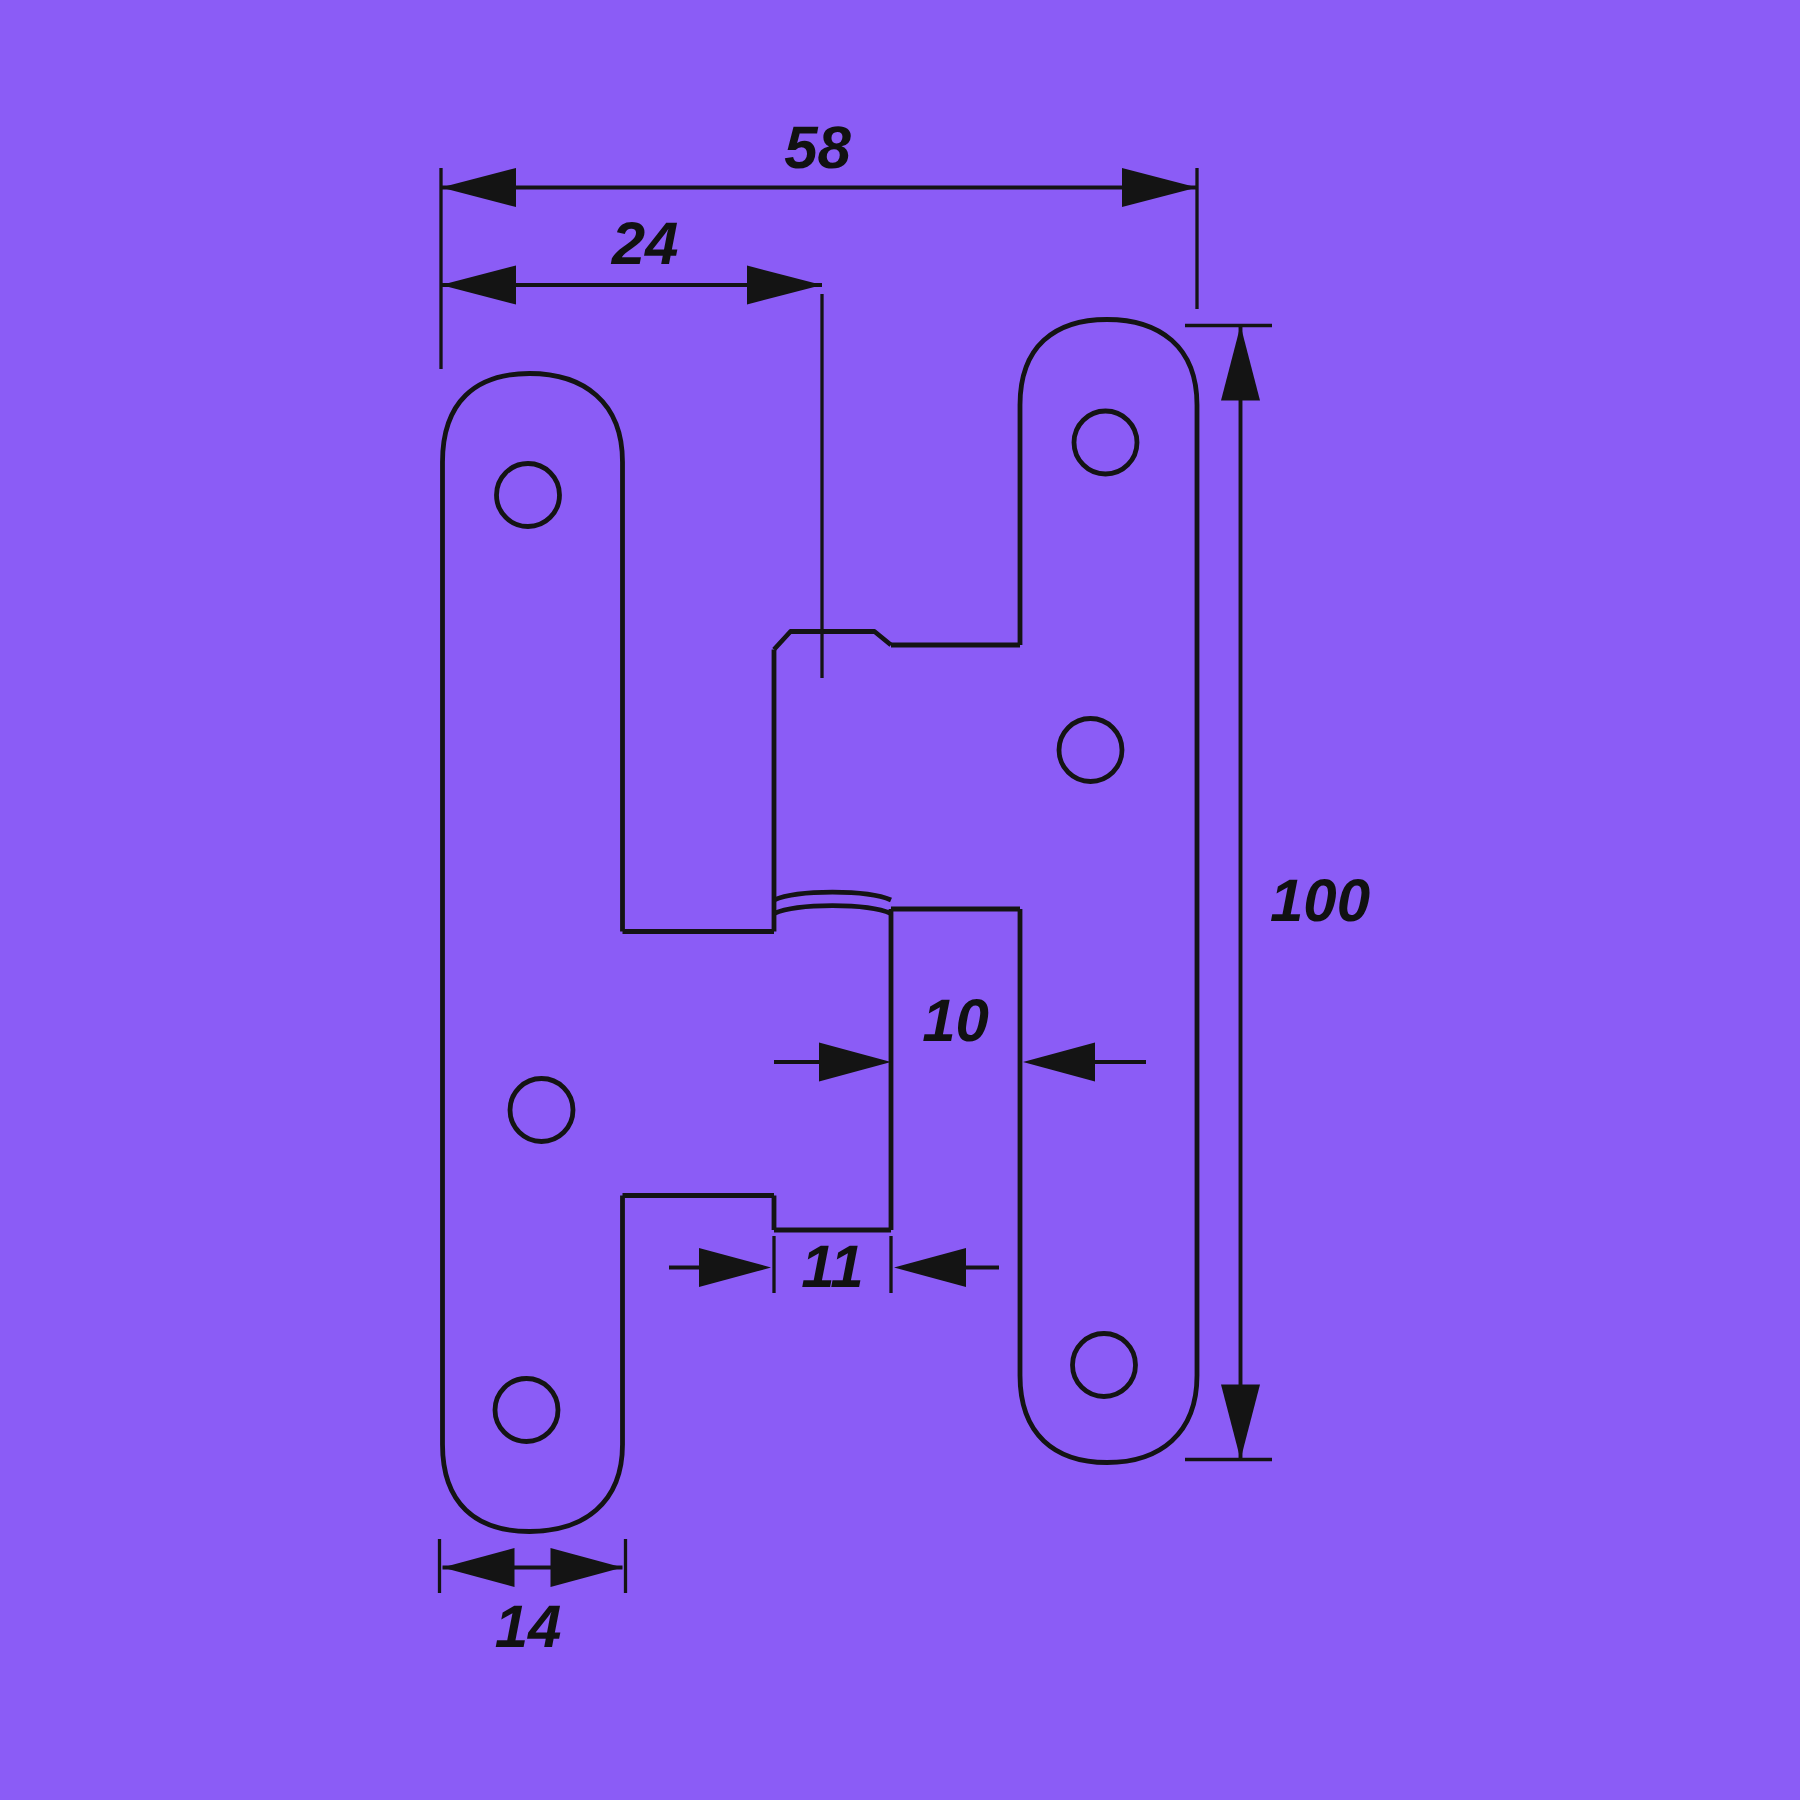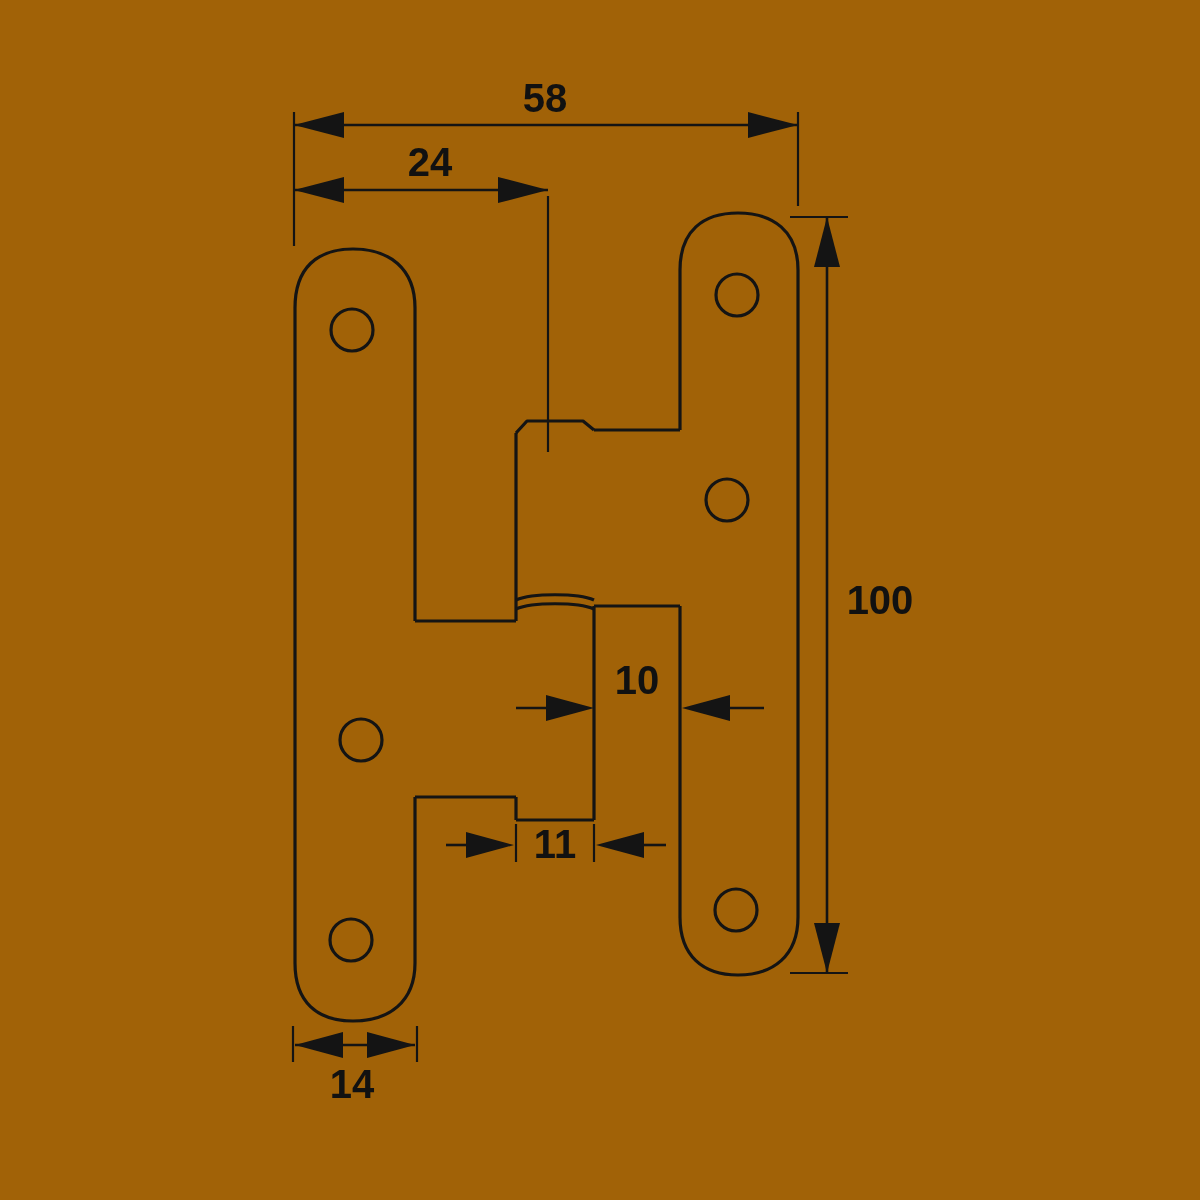--- a/index.html
+++ b/index.html
@@ -3,23 +3,24 @@
 <meta charset="utf-8">
 <style>
   html, body {
     margin: 0;
     padding: 0;
     background: #ffffff;
   }
   .page {
     width: 1200px;
     height: 1200px;
-    background: #a16207;
+    background: #8b5cf6;
     position: relative;
     overflow: hidden;
+    font-style: italic;
   }
   svg {
     display: block;
   }
   .obj {
     fill: none;
     stroke: #141414;
     stroke-width: 3.2;
     stroke-linejoin: round;
     stroke-linecap: butt;

